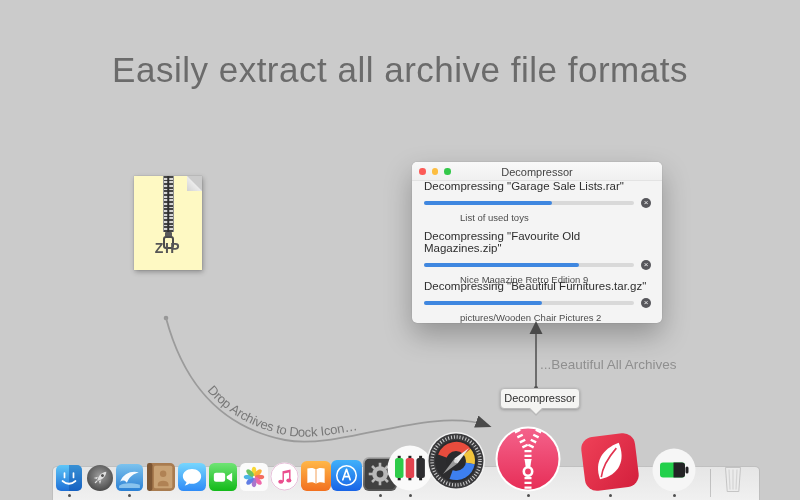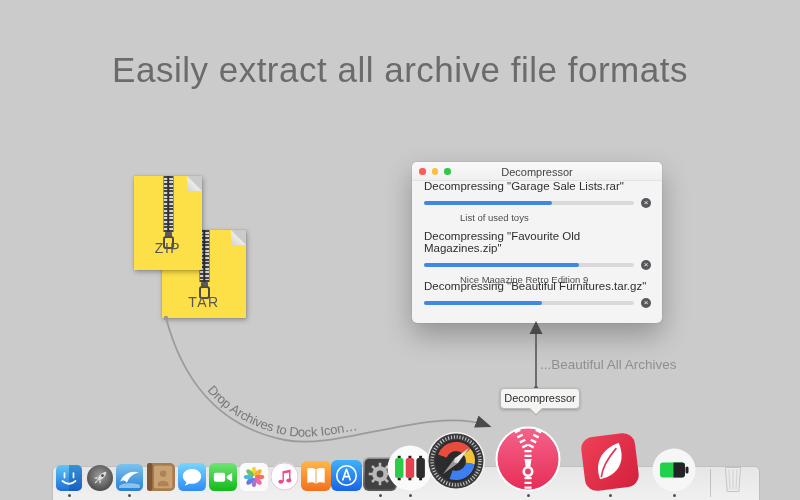--- a/index.html
+++ b/index.html
@@ -2,22 +2,22 @@
 <html><head>
 <meta charset="utf-8">
 <style>
   html,body{margin:0;padding:0;background:#cbcbcb;}
   #stage{position:relative;width:800px;height:500px;overflow:hidden;background:#cbcbcb;
          font-family:"Liberation Sans",sans-serif;}
   
   .headline{position:absolute;left:0;top:50px;width:100%;text-align:center;
     font-size:35px;font-weight:300;color:#6b6b6b;letter-spacing:.5px;}
   
-  .page{position:absolute;background:#fde047;
-    box-shadow:1px 2px 5px rgba(0,0,0,.30),0 0 1px rgba(0,0,0,.25);}
+  .page{position:absolute;background:#fef9c3;
+    box-shadow:1px 2px 5px rgba(0,0,0,.30),0 0 1px rgba(0,0,0,.25);font-weight:bold;}
   .fold{position:absolute;top:0;right:0;width:15px;height:15px;
     background:linear-gradient(to bottom left,#cbcbcb 0 49%,#ececec 51%,#d2d2d2 100%);}
   .page-label{position:absolute;left:0;right:0;text-align:center;
     font-size:14px;letter-spacing:1.5px;color:#565656;}
   .zipper{position:absolute;top:0;}
   .zip-teeth{position:relative;width:11px;box-sizing:border-box;
     background:repeating-linear-gradient(180deg,#454545 0 1.8px,#d6d6d6 1.8px 3.6px);
     border-left:1.5px solid #8f8f8f;border-right:1.5px solid #8f8f8f;}
   .zip-teeth::after{content:"";position:absolute;left:50%;top:0;bottom:0;width:1.5px;
     background:#2f2f2f;transform:translateX(-50%);}
@@ -67,29 +67,20 @@
     background:rgba(0,0,0,.18);}
 </style>
 </head>
 <body>
 
 <div id="stage">
 
   <div class="headline">Easily extract all archive file formats</div>
 
 
-  <div class="page" style="left:162px;top:230px;width:84px;height:88px;z-index:2">
-    <div class="fold"></div>
-    <div class="zipper" style="left:36.5px">
-      <div class="zip-teeth" style="height:52px"></div>
-      <div class="zip-stop"></div>
-        <div class="zip-ring"></div>
-    </div>
-    <div class="page-label" style="bottom:8px">TAR</div>
-  </div>
 
   <div class="page" style="left:134px;top:176px;width:68px;height:94px;z-index:3">
     <div class="fold"></div>
     <div class="zipper" style="left:28.5px">
       <div class="zip-teeth" style="height:56px"></div>
       <div class="zip-stop"></div>
         <div class="zip-ring"></div>
     </div>
     <div class="page-label" style="bottom:14px">ZIP</div>
   </div>
@@ -127,20 +118,21 @@
     </div>
 
     <div class="task" style="top:118px">
       <div class="task-label">Decompressing "Beautiful Furnitures.tar.gz"</div>
       <div class="bar-row">
         <div class="bar-track">
           <div class="bar-fill" style="width: 56%; background: rgb(63, 135, 224);"></div>
         </div>
         <div class="cancel">×</div>
       </div>
+      <div class="task-sub">pictures/Wooden Chair Pictures 2</div>
     </div>
   </div>
 
   <svg class="overlay" width="800" height="500" viewBox="0 0 800 500">
     <defs>
       <marker id="ah" markerWidth="9" markerHeight="7" refX="7.5" refY="3.5" orient="auto">
         <path d="M0,0 L9,3.5 L0,7 Z" fill="#4a4a4a"></path>
       </marker>
     </defs>
     <circle cx="166" cy="318" r="2.3" fill="#979797"></circle>

